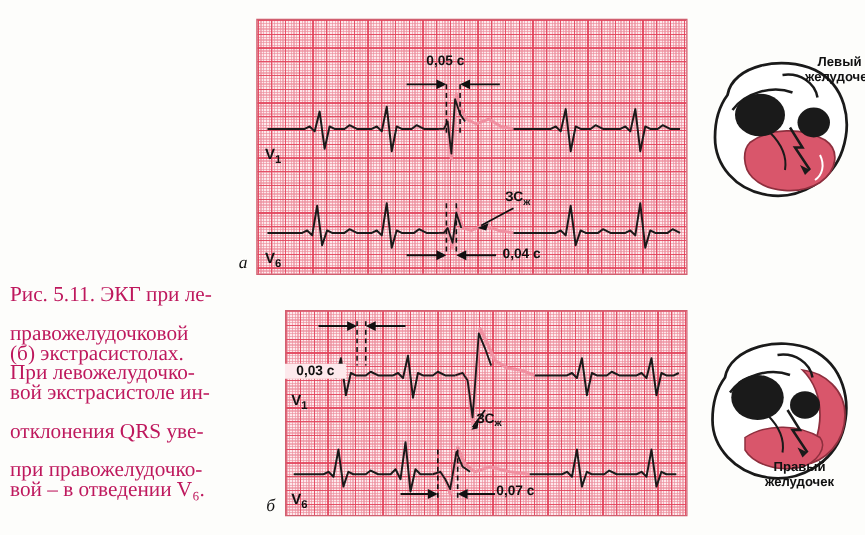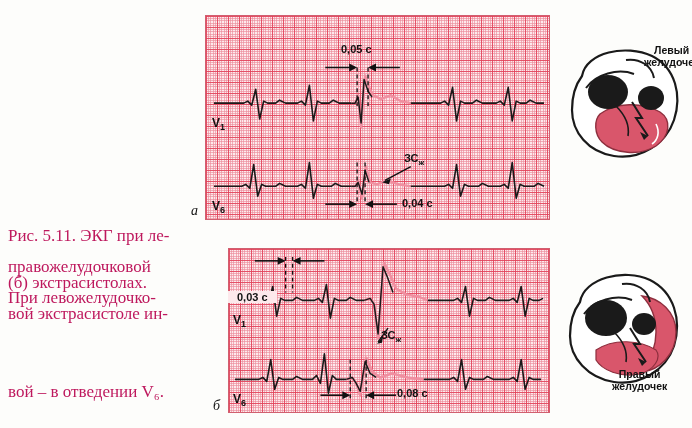--- a/index.html
+++ b/index.html
@@ -104,23 +104,23 @@
 <div class="page">
 
   <div class="caption">
     <span>Рис. 5.11. ЭКГ при ле-</span><br>
     <br>
     <span>правожелудочковой</span><br>
     <span>(б) экстрасистолах.</span><br>
     <span>При левожелудочко-</span><br>
     <span>вой экстрасистоле ин-</span><br>
     <br>
+    <span>отклонения QRS уве-</span><br>
     <br>
-    <br>
-    <br>
+    <span>при правожелудочко-</span><br>
     <span>вой – в отведении V₆.</span>
   </div>
 
   <div class="ecg-panel" id="panel-a">
     <svg class="ecg-svg" viewBox="0 0 345 205" preserveAspectRatio="none">
 
       <path d="M8,88 L38,88 L42,86 L46,90 L50,74 L54,104 L58,86 L62,88 L70,88 L74,85 L80,88
                L92,88 L96,86 L100,90 L104,70 L108,106 L112,86 L116,88 L124,88 L128,85 L134,88
                L146,88" fill="none" stroke="#1a1a1a" stroke-width="1.6" stroke-linejoin="round"></path>
 
@@ -207,21 +207,21 @@
       <polygon points="149,96 155,88 154,95" fill="#111"></polygon>
     </svg>
 
     <div class="lbl" style="left:4px; top:44px;">
       <span>V</span><sub>1</sub>
     </div>
     <div class="lbl" style="left:4px; top:123px;">
       <span>V</span><sub>6</sub>
     </div>
     <div class="lbl-small" style="left:-1px; top:2px; background:#fde9ec; padding:0 9px;margin-top:40px;">0,03 с</div>
-    <div class="lbl-small" style="left:168px; top:138px;">0,08 с</div>
+    <div class="lbl-small" style="left:168px; top:138px;">0,07 с</div>
     <div class="lbl-small" style="left:152px; top:80px;">
       <span>ЗС</span><sub style="font-size:8px;">ж</sub>
     </div>
   </div>
   <div class="fig-letter" style="left:213px; top:398px;">б</div>
 
   <div class="heart" id="heart-a">
     <svg viewBox="0 0 132 128" width="132" height="128">
 
       <path d="M26,36 C30,12 70,4 96,16 C120,28 126,56 118,80 C110,104 84,120 58,116

